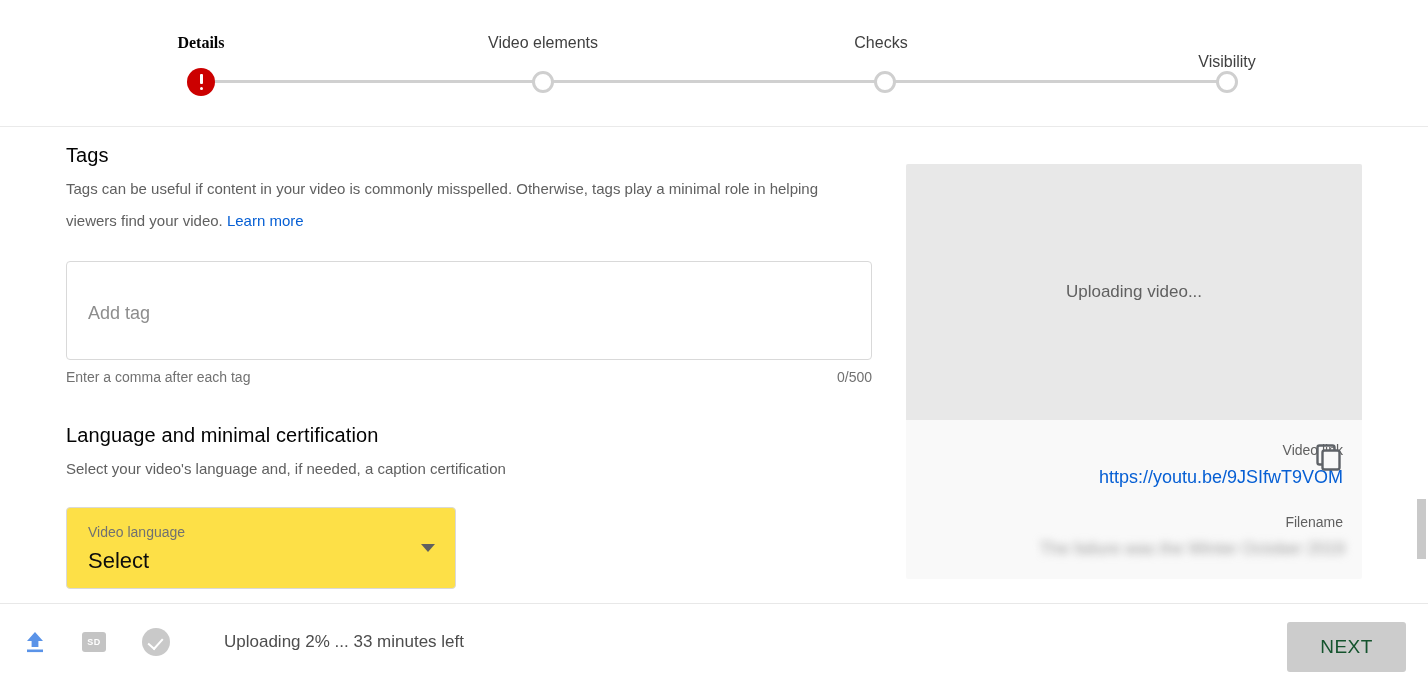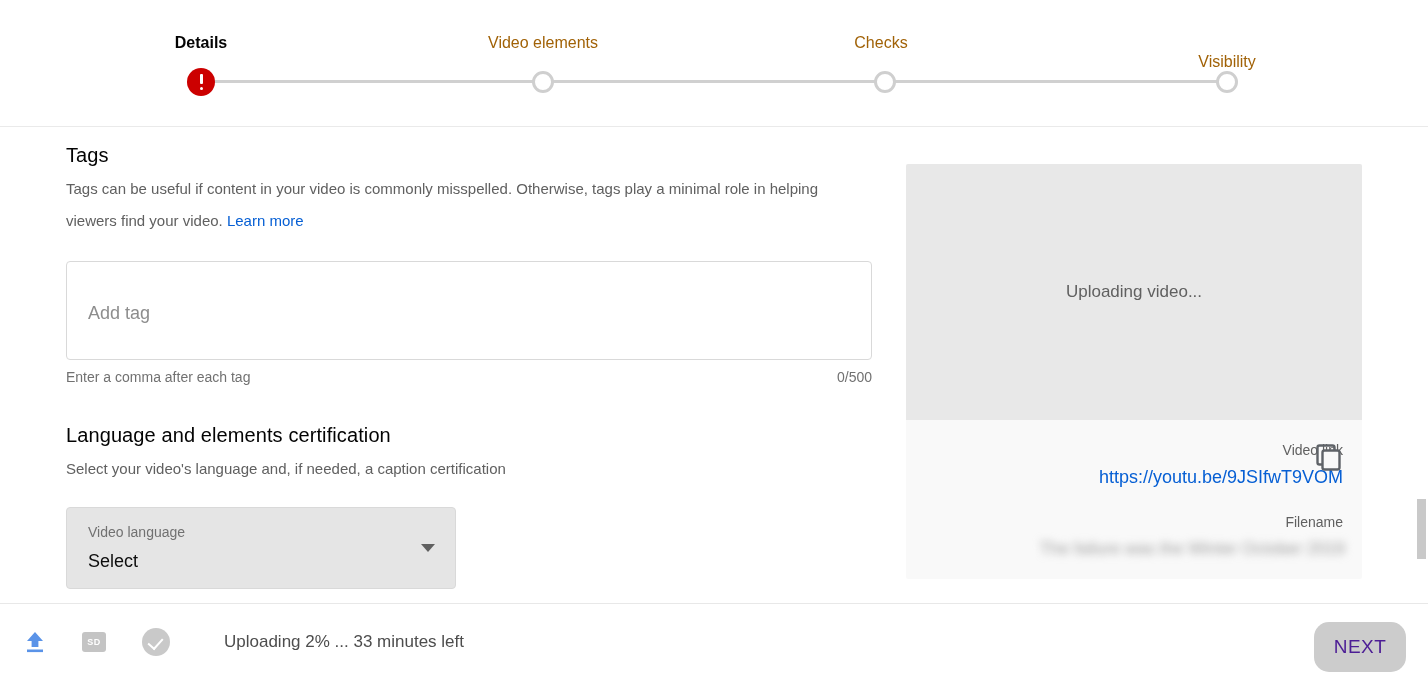--- a/index.html
+++ b/index.html
@@ -15,23 +15,23 @@
   .hairline-top {
     position: absolute; left: 0; top: 2px; width: 1428px; height: 1px;
     background: #e6e6e6;
   }
 
   
   .stepper { position: absolute; left: 0; top: 0; width: 1428px; height: 126px; background:#fff; }
   .step-labels { position: absolute; left: 0; top: 31px; width: 1428px; height: 24px; }
   .step-label {
     position: absolute; font-size: 16px; line-height: 24px;
-    color: #a16207; white-space: nowrap; text-align: center;
-  }
-  .step-label.active { color: #030303; font-weight: 700; }
+    color: #404040; white-space: nowrap; text-align: center;
+  }
+  .step-label.active { color: #030303; font-weight: 700; font-family: Liberation Serif, serif; }
   .step-label.s1 { left: 141px; width: 120px; }
   .step-label.s2 { left: 483px; width: 120px; }
   .step-label.s3 { left: 821px; width: 120px; }
   .step-label.s4 { left: 1167px; width: 120px; margin-top: 19px; }
 
   .step-track {
     position: absolute; left: 201px; top: 80px;
     width: 1027px; height: 3px; background: #d0d0d0;
   }
   .step-node { position: absolute; top: 68px; width: 28px; height: 28px; }
@@ -94,30 +94,30 @@
   }
   .tag-foot {
     margin-top: 7px; width: 806px; display: flex; justify-content: space-between;
     font-size: 14px; color: #717171; line-height: 20px;
   }
 
   .lang-block { position: absolute; left: 0; top: 294px; width: 806px; }
   .selects-row { margin-top: 22px; display: flex; gap: 14px; }
   .select-box {
     width: 390px; height: 82px; border: 1px solid #d9d9d9; border-radius: 4px;
-    background: #e5e5e5; position: relative; cursor: pointer;
+    background: #fde047; position: relative; cursor: pointer;
   }
   .select-label {
     position: absolute; left: 21px; top: 14px;
     font-size: 14px; color: #717171; line-height: 20px;
     display: flex; align-items: center; gap: 6px;
   }
   .select-value {
     position: absolute; left: 21px; top: 40px;
-    font-size: 18px; color: #0d0d0d; line-height: 26px;
+    font-size: 22px; color: #0d0d0d; line-height: 26px;
   }
   .caret {
     position: absolute; right: 20px; top: 36px;
     width: 0; height: 0; border-left: 7px solid transparent;
     border-right: 7px solid transparent; border-top: 8px solid #606060;
   }
   .help-ic {
     width: 15px; height: 15px; border-radius: 50%;
     border: 1.4px solid #606060; display: inline-flex;
     align-items: center; justify-content: center;
@@ -190,22 +190,22 @@
   .check-circle::after {
     content: ""; position: absolute; left: 9px; top: 7px;
     width: 7px; height: 12px; border-right: 2.6px solid #fff;
     border-bottom: 2.6px solid #fff; transform: rotate(42deg);
   }
   .status-text {
     margin-left: 22px; font-size: 17px; color: #4d4d4d; line-height: 24px;
     white-space: nowrap;
   }
   .next-btn {
-    position: absolute; right: 22px; top: 18px; width: 92px; height: 50px;
-    background: #cccccc; border: none; border-radius: 15px; color: #4c1d95;
+    position: absolute; right: 22px; top: 18px; width: 119px; height: 50px;
+    background: #cccccc; border: none; border-radius: 3px; color: #14532d;
     font-size: 19px; font-family: "Liberation Sans", sans-serif;
     letter-spacing: 0.4px; cursor: default;
   }
 </style>
 </head>
 <body>
 
 <div id="app">
 
   <div class="hairline-top"></div>
@@ -251,21 +251,21 @@
           <div class="tag-placeholder">Add tag</div>
         </div>
 
         <div class="tag-foot">
           <span>Enter a comma after each tag</span>
           <span>0/500</span>
         </div>
       </div>
 
       <div class="lang-block">
-        <div class="sec-title">Language and elements certification</div>
+        <div class="sec-title">Language and minimal certification</div>
         <div class="sec-desc">Select your video's language and, if needed, a caption certification</div>
 
         <div class="selects-row">
 
           <div class="select-box">
             <div class="select-label">
               <span>Video language</span>
             </div>
             <div class="select-value">Select</div>
             <div class="caret"></div>

